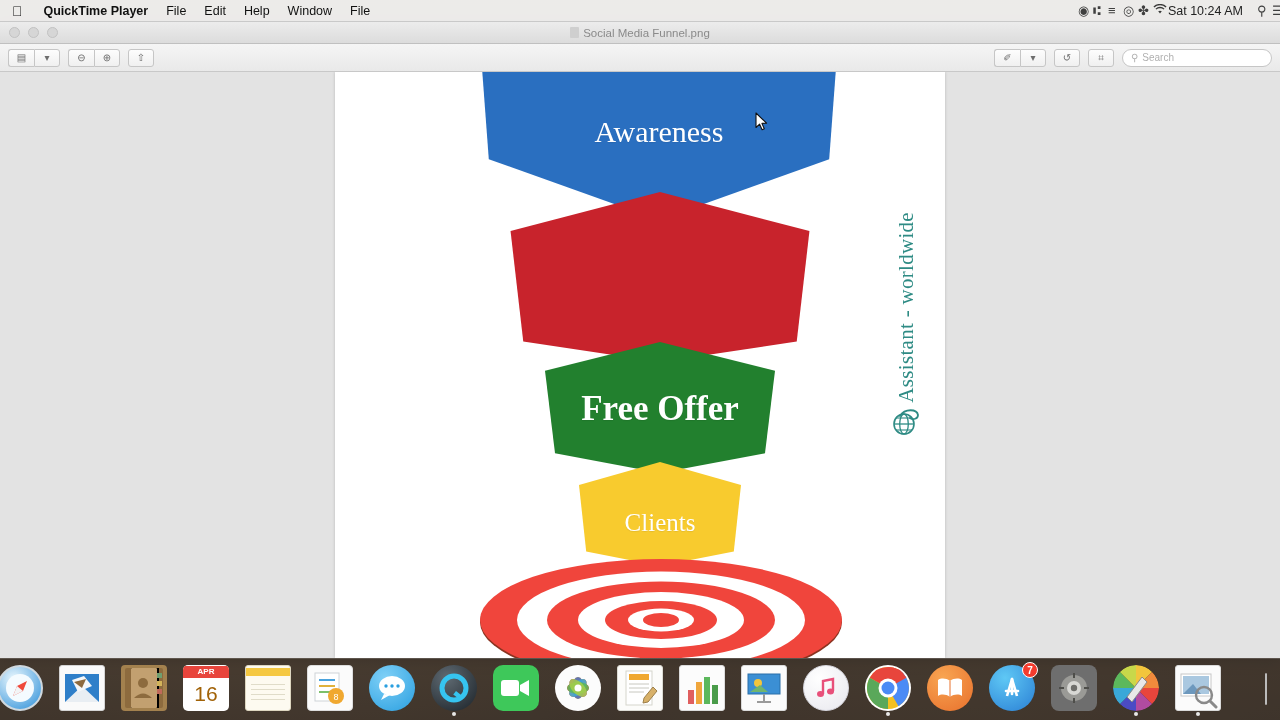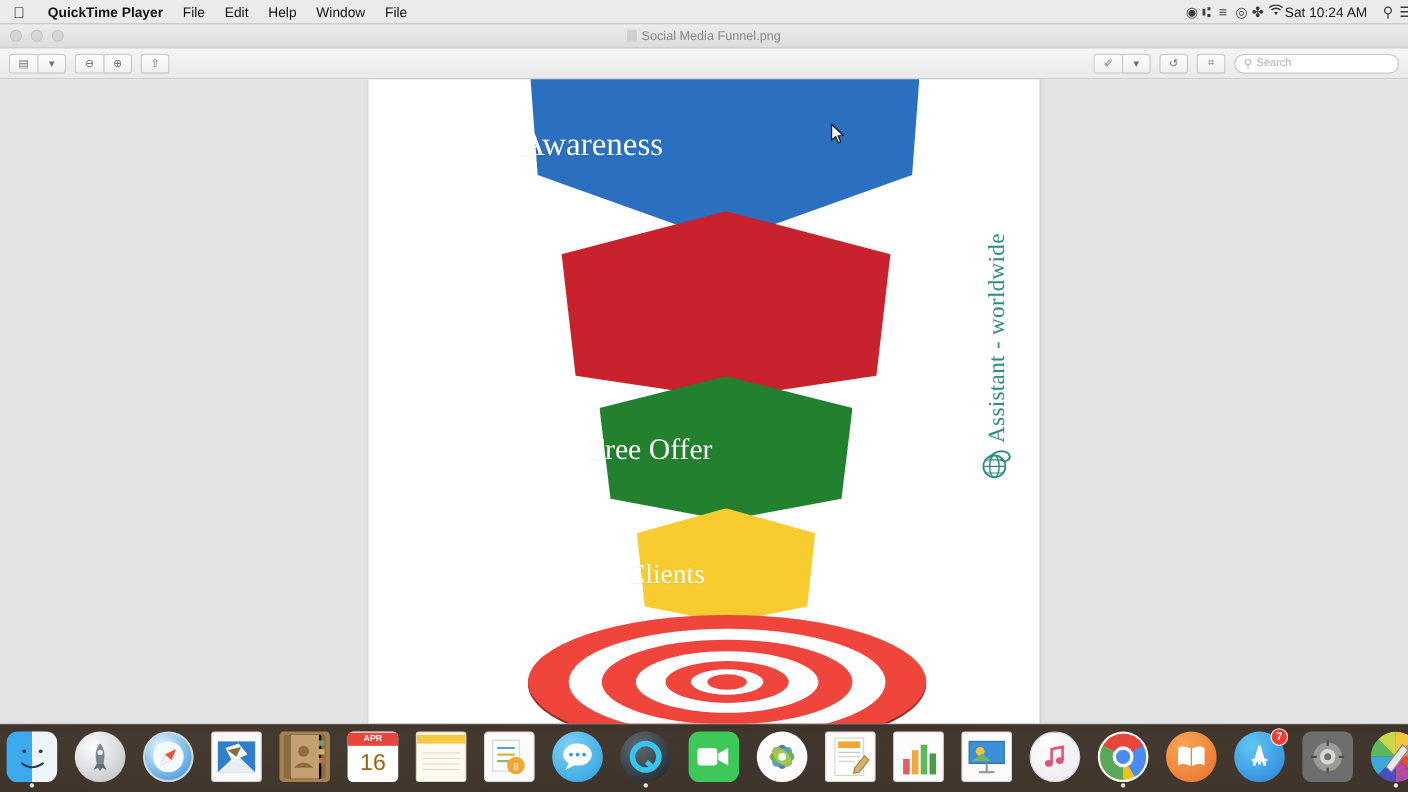--- a/index.html
+++ b/index.html
@@ -92,21 +92,21 @@
   #content{
     height:586px; background:#e3e3e3; position:relative; overflow:hidden;
   }
   #canvas{
     position:absolute; left:335px; top:0; width:610px; height:586px;
     background:#fff;
     box-shadow:0 0 3px rgba(0,0,0,.18);
   }
 
   
-  .seg{ position:absolute; display:flex; align-items:center; }
+  .seg{ position:absolute; display:flex; align-items:center; justify-content:center; }
   .seg .lbl{
     position:relative; z-index:2;
     font-family:"Liberation Serif", serif;
     color:#fff; text-align:center; line-height:1.18;
     text-shadow:0 1px 1px rgba(0,0,0,.08);
   }
 
   #seg-awareness{ left:139px; top:-12px; width:370px; height:160px; }
   #seg-awareness .shape{
     position:absolute; inset:0;
@@ -119,21 +119,21 @@
     position:absolute; inset:0;
     clip-path:polygon(50% 0%, 97% 23%, 93% 88%, 50% 100%, 7% 88%, 3% 23%);
   }
   #seg-social .lbl{ font-size:28px; margin-top:4px; }
 
   #seg-free{ left:200px; top:270px; width:250px; height:131px; }
   #seg-free .shape{
     position:absolute; inset:0;
     clip-path:polygon(50% 0%, 96% 22%, 92% 85%, 50% 100%, 8% 85%, 4% 22%);
   }
-  #seg-free .lbl{ font-size:27px; margin-top:2px; }
+  #seg-free .lbl{ font-size:35px; margin-top:2px;font-weight:bold; }
 
   #seg-clients{ left:235px; top:390px; width:180px; height:104px; }
   #seg-clients .shape{
     position:absolute; inset:0;
     clip-path:polygon(50% 0%, 95% 22%, 91% 86%, 50% 100%, 9% 86%, 5% 22%);
   }
   #seg-clients .lbl{ font-size:25px; margin-top:17px; }
 
   
   #bullseye{
@@ -165,21 +165,21 @@
   #wm-globe{ margin-top:3px; }
 
   
   #cursor{ position:absolute; left:755px; top:112px; z-index:40; }
 
   
   #dock{
     position:absolute; left:0; bottom:0; width:1280px; height:62px;
     background:rgba(60,52,46,.55);
     border-top:1px solid rgba(255,255,255,.16);
-    display:flex; align-items:flex-end; justify-content:flex-start;
+    display:flex; align-items:flex-end; justify-content:center;
     gap:16px; padding:0 6px 3px 6px;
     z-index:60;
   }
   .dock-item{ position:relative; width:46px; height:46px; margin-bottom:6px; }
   .dock-item .ic{
     width:46px; height:46px; border-radius:10px;
     display:flex; align-items:center; justify-content:center;
     font-size:20px; color:#fff; overflow:hidden; position:relative;
   }
   .dot{

